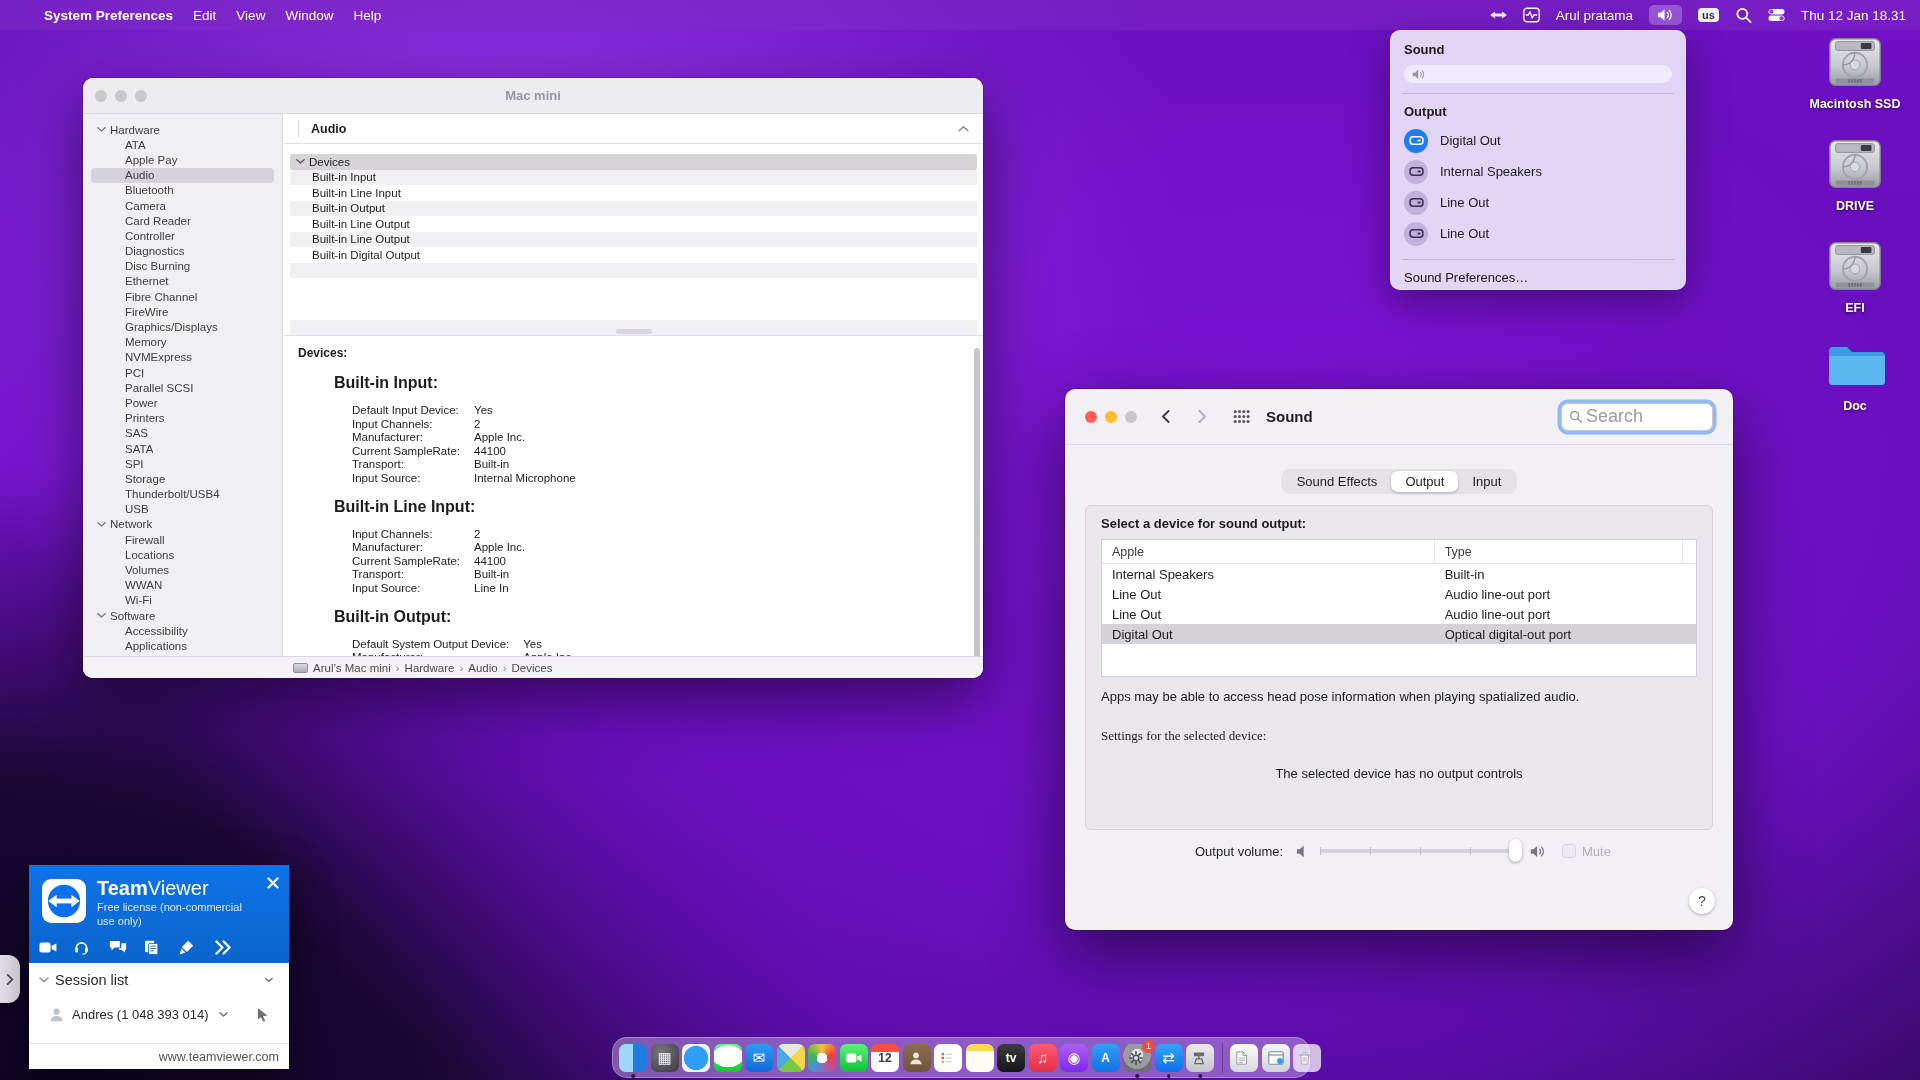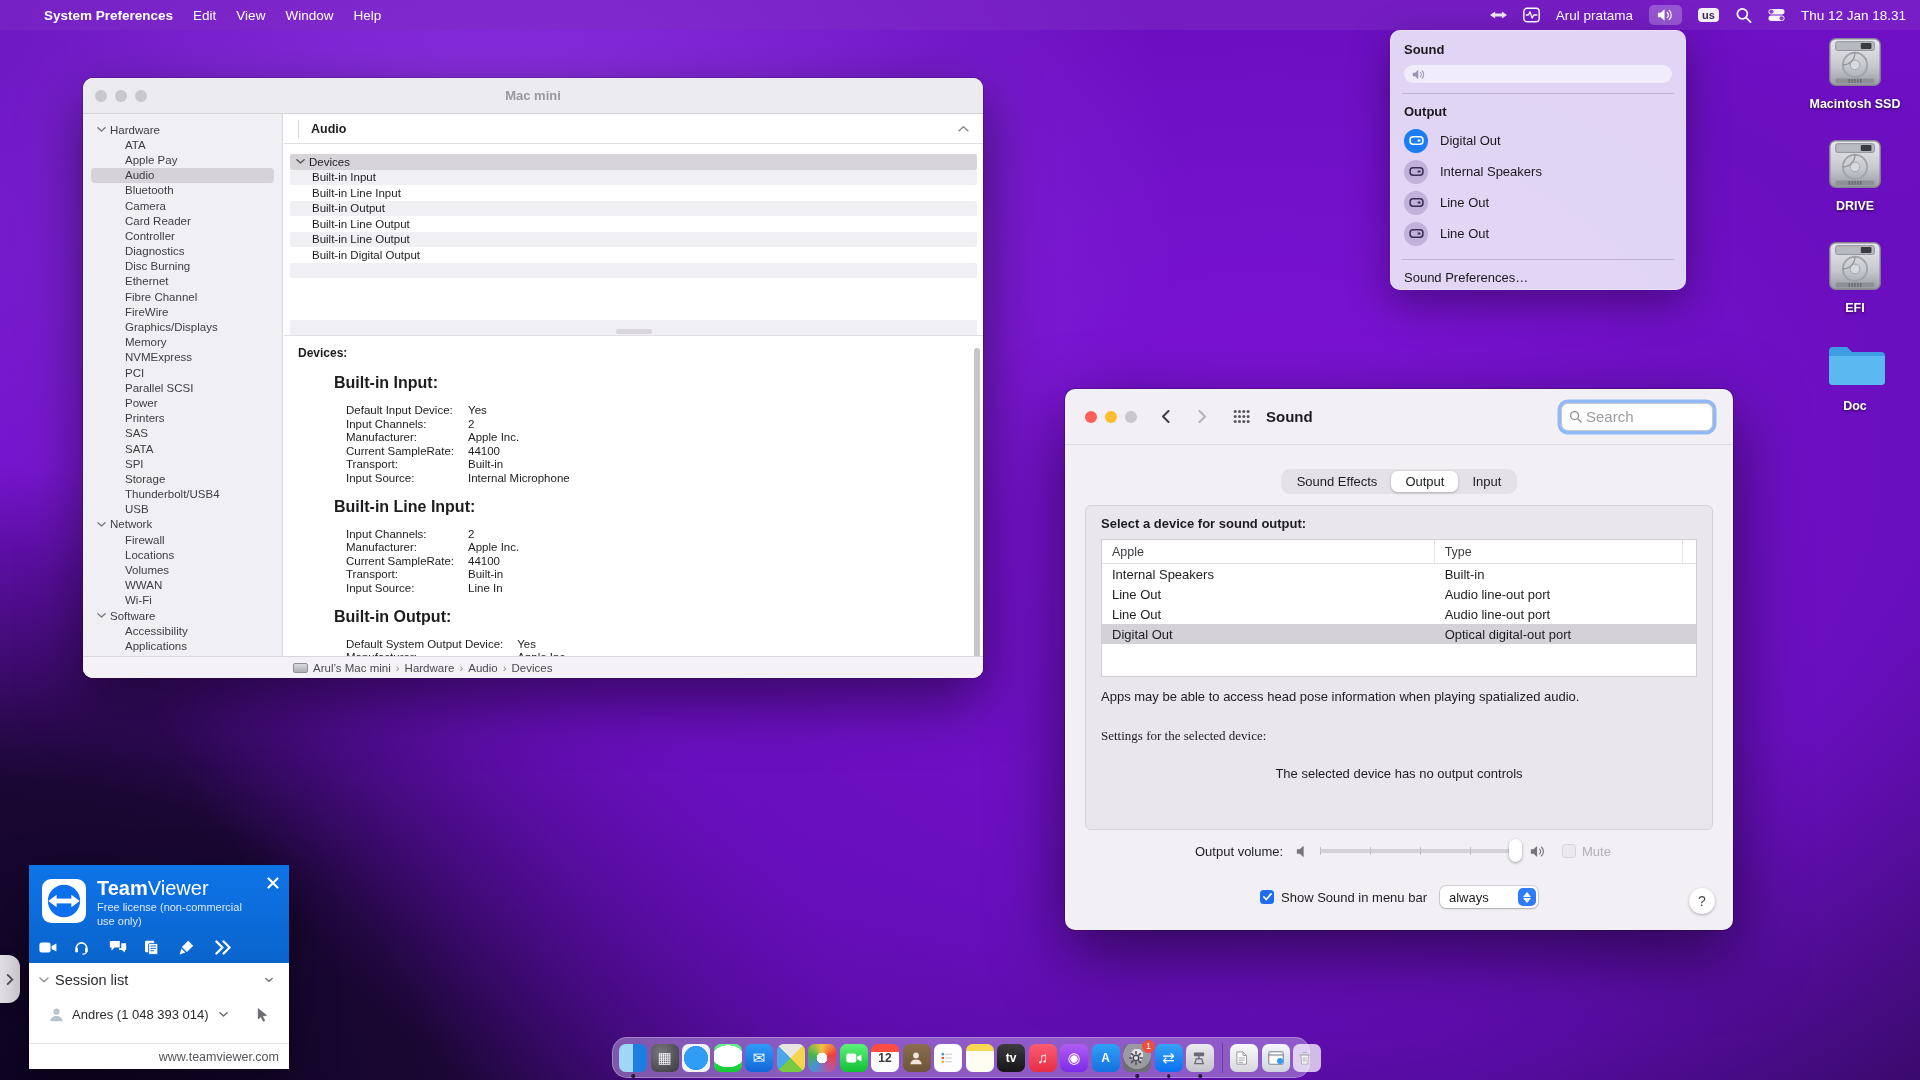--- a/index.html
+++ b/index.html
@@ -63,21 +63,21 @@
   .dev-row.group { background:#d6d4d9; padding-left:6px; font-weight:normal; }
   .dev-row.group .chev { width:9px; height:9px; margin-right:4px; color:#55555a; display:inline-flex; }
   .dev-row.alt { background:#f0eff3; }
   .splitter { position:absolute; left:0; right:0; top:213px; height:8px; display:flex; align-items:center; justify-content:center; }
   .splitter::before { content:""; width:36px; height:5px; border-radius:3px; background:#d9d7dd; }
   .si-details { position:absolute; left:0; right:0; top:221px; bottom:0; overflow:hidden;
     border-top:1px solid #e2e0e6; padding:10px 14px; font-size:11.5px; }
   .si-details .dtitle { font-weight:bold; font-size:12px; }
   .detail-section { margin-top:14px; margin-left:36px; }
   .detail-section h4 { font-size:16px; margin-bottom:12px; }
-  .detail-grid { display:grid; grid-template-columns:max-content auto; column-gap:14px; row-gap:1.5px; margin-left:12px; }
+  .detail-grid { display:grid; grid-template-columns:max-content auto; column-gap:14px; row-gap:1.5px; margin-left:18px; }
   .details-scrollbar { position:absolute; right:3px; top:12px; width:6px; height:330px; background:#c6c5cb; border-radius:3px; }
   .sysinfo .statusbar { position:absolute; left:0; right:0; bottom:0; height:22px;
     background:#f4f2f6; border-top:1px solid #d8d6dc; display:flex; align-items:center;
     padding-left:210px; color:#4a4a4f; font-size:11.5px; gap:5px; }
   .crumb-sep { color:#8a8a90; }
   .crumb-drive { width:15px; height:10px; background:linear-gradient(180deg,#d9dadd,#aeb0b5); border-radius:2px; border:1px solid #8f9095; }
 
   
   .popover { position:absolute; left:1390px; top:30px; width:296px; height:260px;
     background:rgba(233,225,248,.94); border-radius:10px;
@@ -104,21 +104,21 @@
     display:flex; align-items:center; padding:0 20px; }
   .sound-win .traffic { margin-right:22px; }
   .nav-btn { color:#3e3e43; width:13px; height:13px; margin-right:24px; }
   .nav-btn.fwd { color:#b4b2b8; }
   .grid-btn { color:#55555a; width:17px; height:15px; margin-right:16px; }
   .sound-title { font-size:15px; font-weight:bold; }
   .search-field { margin-left:auto; width:152px; height:28px; background:#fff;
     border:1px solid #c9c7cd; border-radius:7px; box-shadow:0 0 0 3.5px rgba(64,140,245,.55);
     display:flex; align-items:center; padding:0 7px; gap:4px; }
   .search-field svg { width:13px; height:13px; color:#8e8e93; flex:none; }
-  .search-field input { border:none; outline:none; width:100%; font-size:15px; background:transparent;
+  .search-field input { border:none; outline:none; width:100%; font-size:18px; background:transparent;
     font-family:"Liberation Sans", sans-serif; color:#333; }
   .search-field input::placeholder { color:#9b9ba0; }
   .tabs-row { display:flex; justify-content:center; margin-top:24px; }
   .seg { background:#e4e2e7; border-radius:9px; padding:2px; display:flex; font-size:13px; }
   .seg .tab { padding:3px 14px; border-radius:7px; color:#1d1d1f; }
   .seg .tab.sel { background:#fff; box-shadow:0 1px 3px rgba(0,0,0,.25); font-weight:500; }
   .groupbox { position:absolute; left:20px; top:116px; width:628px; height:325px;
     background:#e9e7ec; border:1px solid #d5d3d8; border-radius:6px; padding:10px 15px; }
   .select-label { font-weight:bold; margin-bottom:8px; }
   .out-table { background:#fff; border:1px solid #d0ced4; height:138px; position:relative; }
@@ -658,35 +658,20 @@
         <svg viewBox="0 0 18 14">
           <path d="M1 4.6h3L8 .9v12.2L4 9.4H1z" fill="currentColor"></path>
           <path d="M10.8 4.3a3.6 3.6 0 010 5.4M13 2.2a6.6 6.6 0 010 9.6" fill="none" stroke="currentColor" stroke-width="1.3" stroke-linecap="round"></path>
         </svg>
       </span>
     <span class="mute-box">
       <span class="checkbox off"></span>
       <span>Mute</span>
     </span>
   </div>
-  <div class="show-row">
-    <span class="checkbox on">
-        <svg viewBox="0 0 10 9">
-          <path d="M1 4.5l2.6 2.8L9 1" fill="none" stroke="currentColor" stroke-width="2" stroke-linecap="round"></path>
-        </svg>
-      </span>
-    <span>Show Sound in menu bar</span>
-    <div class="dropdown">
-      <span>always</span>
-      <span class="stepper">
-          <span class="up"></span>
-          <span class="down"></span>
-        </span>
-    </div>
-  </div>
 </div>
 
 <div class="tv-panel">
   <div class="tv-head">
     <span class="tv-logo">
       <svg viewBox="0 0 24 24">
           <rect width="24" height="24" rx="5" fill="#fff"></rect>
           <circle cx="12" cy="12" r="8.8" fill="#0b6ff0"></circle>
           <path d="M3.4 12l4.6-3.4v6.8zM20.6 12L16 8.6v6.8z" fill="#fff"></path>
           <rect x="6.8" y="10.7" width="10.4" height="2.6" fill="#fff"></rect>

